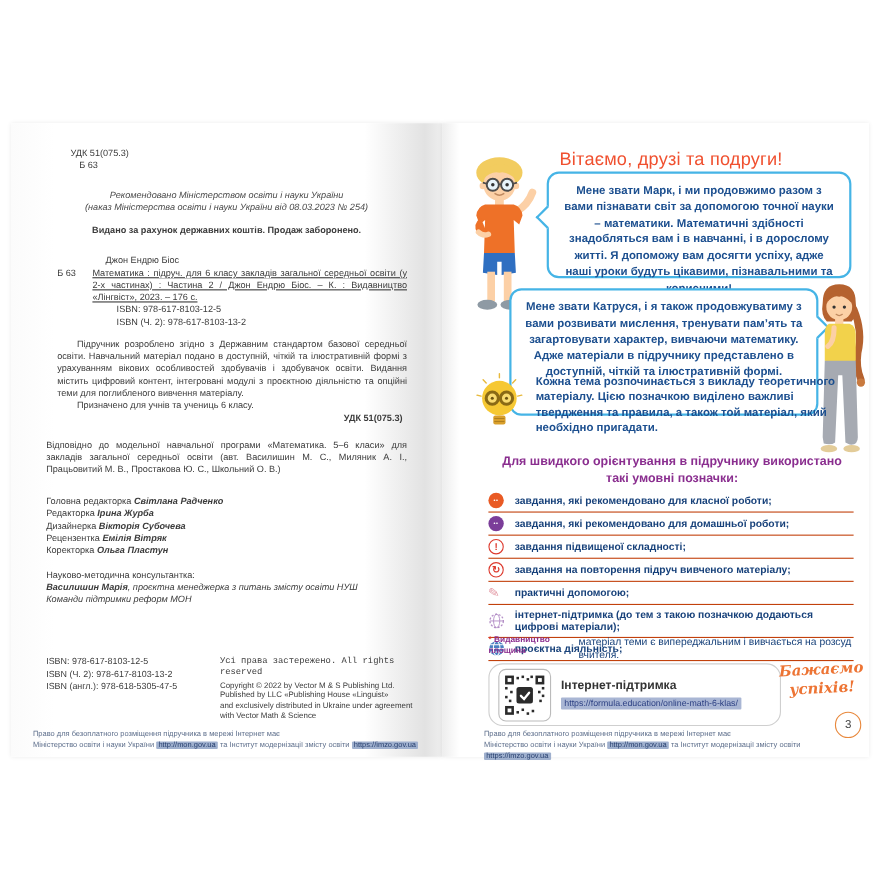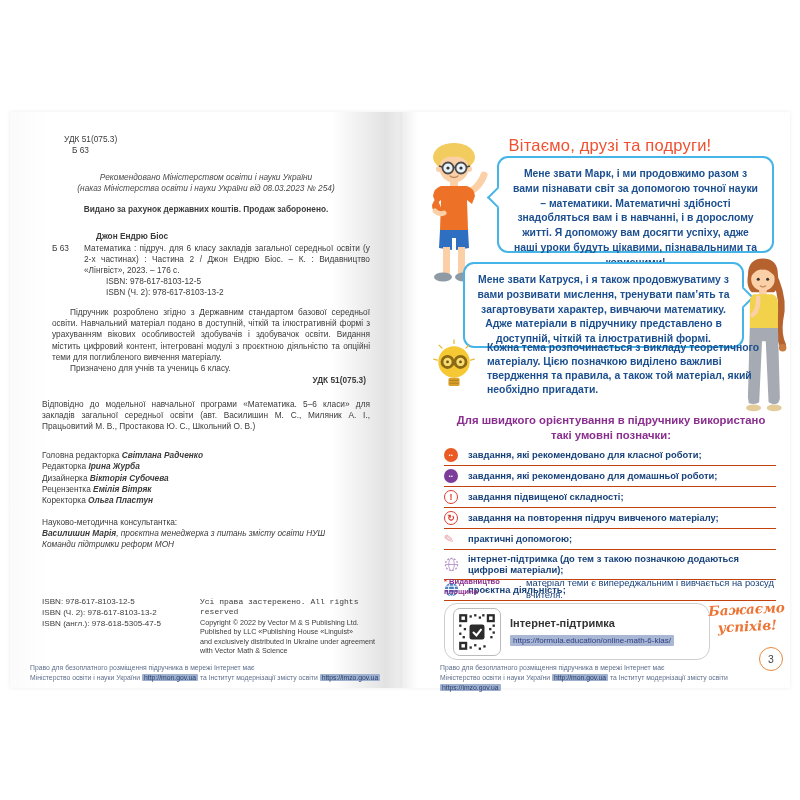--- a/index.html
+++ b/index.html
@@ -12,24 +12,24 @@
   .page-right{left:402px;width:388px;
     background:linear-gradient(to right,#ededed 0%,#ffffff 4%,#ffffff 100%);
     box-shadow:0 0 4px rgba(0,0,0,.08);}
 
   
   .lp{position:absolute;left:42px;top:134px;width:328px;font-size:8.3px;color:#3b3b3b;line-height:1.34;}
   .udk1{margin-left:22px;}
   .udk2{margin-left:30px;}
   .rec{margin-top:16px;text-align:center;font-style:italic;color:#4a4a4a;}
   .funds{margin-top:10px;text-align:center;font-weight:bold;}
-  .author{margin-top:15px;margin-left:54px;font-weight:bold;}
+  .author{margin-top:15px;margin-left:54px;font-weight:normal;}
   .bibrow{display:flex;margin-top:1px;}
   .bibcode{width:32px;margin-left:10px;flex:none;}
-  .bibtext{flex:1;text-align:justify;}
+  .bibtext{flex:1;text-align:justify;text-decoration:underline;}
   .isbns{margin-left:64px;}
   .annot{margin-top:9px;margin-left:10px;text-align:justify;text-indent:18px;}
   .assigned{margin-left:10px;text-indent:18px;}
   .udkright{text-align:right;font-weight:bold;padding-right:4px;margin-top:1px;}
   .program{margin-top:13px;text-align:justify;}
   .credits{margin-top:18px;}
   .credits .name{font-weight:bold;font-style:italic;}
   .consult-h{margin-top:11px;}
   .consult-1 .name{font-weight:bold;font-style:italic;}
   .consult-1 .rest,.consult-2{font-style:italic;}
@@ -44,21 +44,21 @@
   .footer-right{left:440px;top:663px;width:316px;}
   .footer .lnk{background:#9fb0ce;color:#273f6e;padding:0 2px;border-radius:1px;}
 
   
   .rp-title{position:absolute;left:440px;top:136px;width:340px;text-align:center;
     font-size:16.5px;font-weight:normal;color:#f0502f;letter-spacing:.2px;}
   .bubble{position:absolute;background:#ffffff;border:2.5px solid #45b4e6;border-radius:11px;
     color:#1c4f8f;font-size:10.4px;font-weight:600;line-height:1.42;text-align:center;
     padding:9px 12px;box-sizing:border-box;}
   .bubble1{left:497px;top:156px;width:277px;height:97px;}
-  .bubble2{left:463px;top:262px;width:281px;height:86px;}
+  .bubble2{left:463px;top:262px;width:281px;height:116px;}
   .tail{position:absolute;width:13px;height:13px;background:#fff;}
   .tail-l{left:-9px;top:32px;border-left:2.5px solid #45b4e6;border-bottom:2.5px solid #45b4e6;transform:rotate(45deg);}
   .tail-r{right:-9px;top:26px;border-right:2.5px solid #45b4e6;border-top:2.5px solid #45b4e6;transform:rotate(45deg);}
   .boy{position:absolute;left:408px;top:140px;}
   .girl{position:absolute;left:731px;top:253px;}
   .bulb{position:absolute;left:428px;top:337px;}
   .theory{position:absolute;left:487px;top:341px;width:282px;color:#1c4f8f;
     font-size:10.4px;font-weight:600;line-height:1.35;}
   .legend-h{position:absolute;left:450px;top:413px;width:322px;text-align:center;
     color:#8a2e8f;font-weight:bold;font-size:11.3px;line-height:1.32;}

